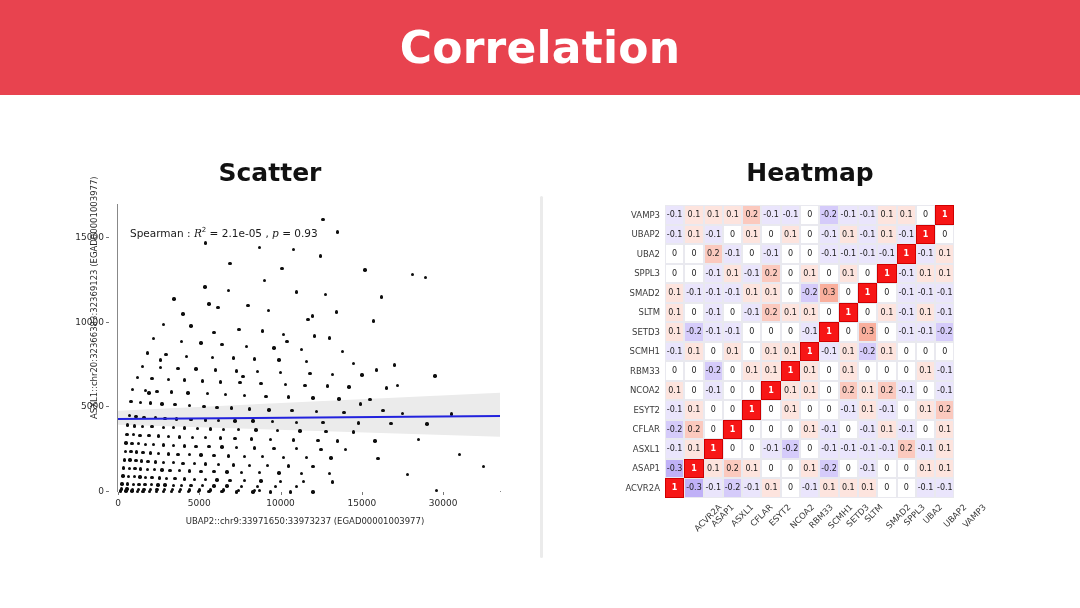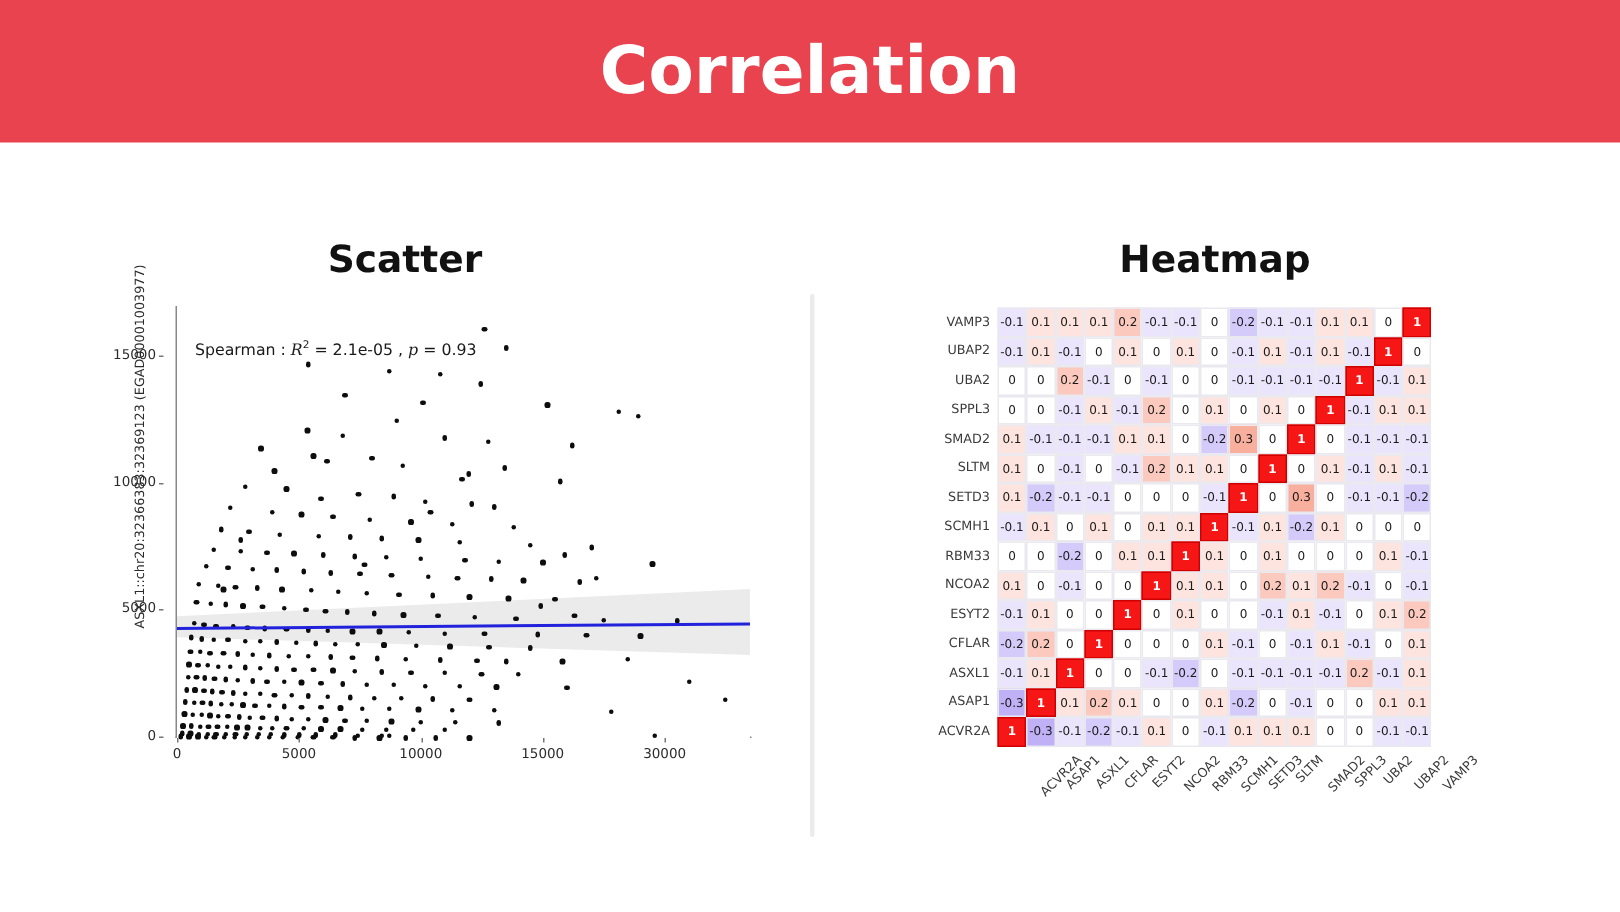--- a/index.html
+++ b/index.html
@@ -95,20 +95,21 @@
   <div id="banner-title">Correlation</div>
 </div>
 
 <div class="panel-title" id="scatter-title">Scatter</div>
 <div class="panel-title" id="heatmap-title">Heatmap</div>
 
 <div id="divider"></div>
 
 <div id="scatter-panel">
   <div id="scatter-ylab">ASXL1::chr20:32366383:32369123 (EGAD00001003977)</div>
+  <div id="scatter-xlab">UBAP2::chr9:33971650:33973237 (EGAD00001003977)</div>
   <div id="axis-y-line"></div>
   <div id="axis-x-line"></div>
   <div id="plot-area">
       <svg width="382" height="288" style="position: absolute; left: 0px; top: 0px;">
         <path d="M0,206.79764705882354 L382,188.74823529411765 L382,232.74823529411765 L0,220.79764705882354 Z" fill="#ebebeb"></path>
       </svg>
     </div>
   <div id="ticks-y"></div>
   <div id="ticks-x"></div>
   <div id="annotation">Spearman : <i>R</i><sup>2</sup> = 2.1e-05 , <i>p</i> = 0.93</div>

